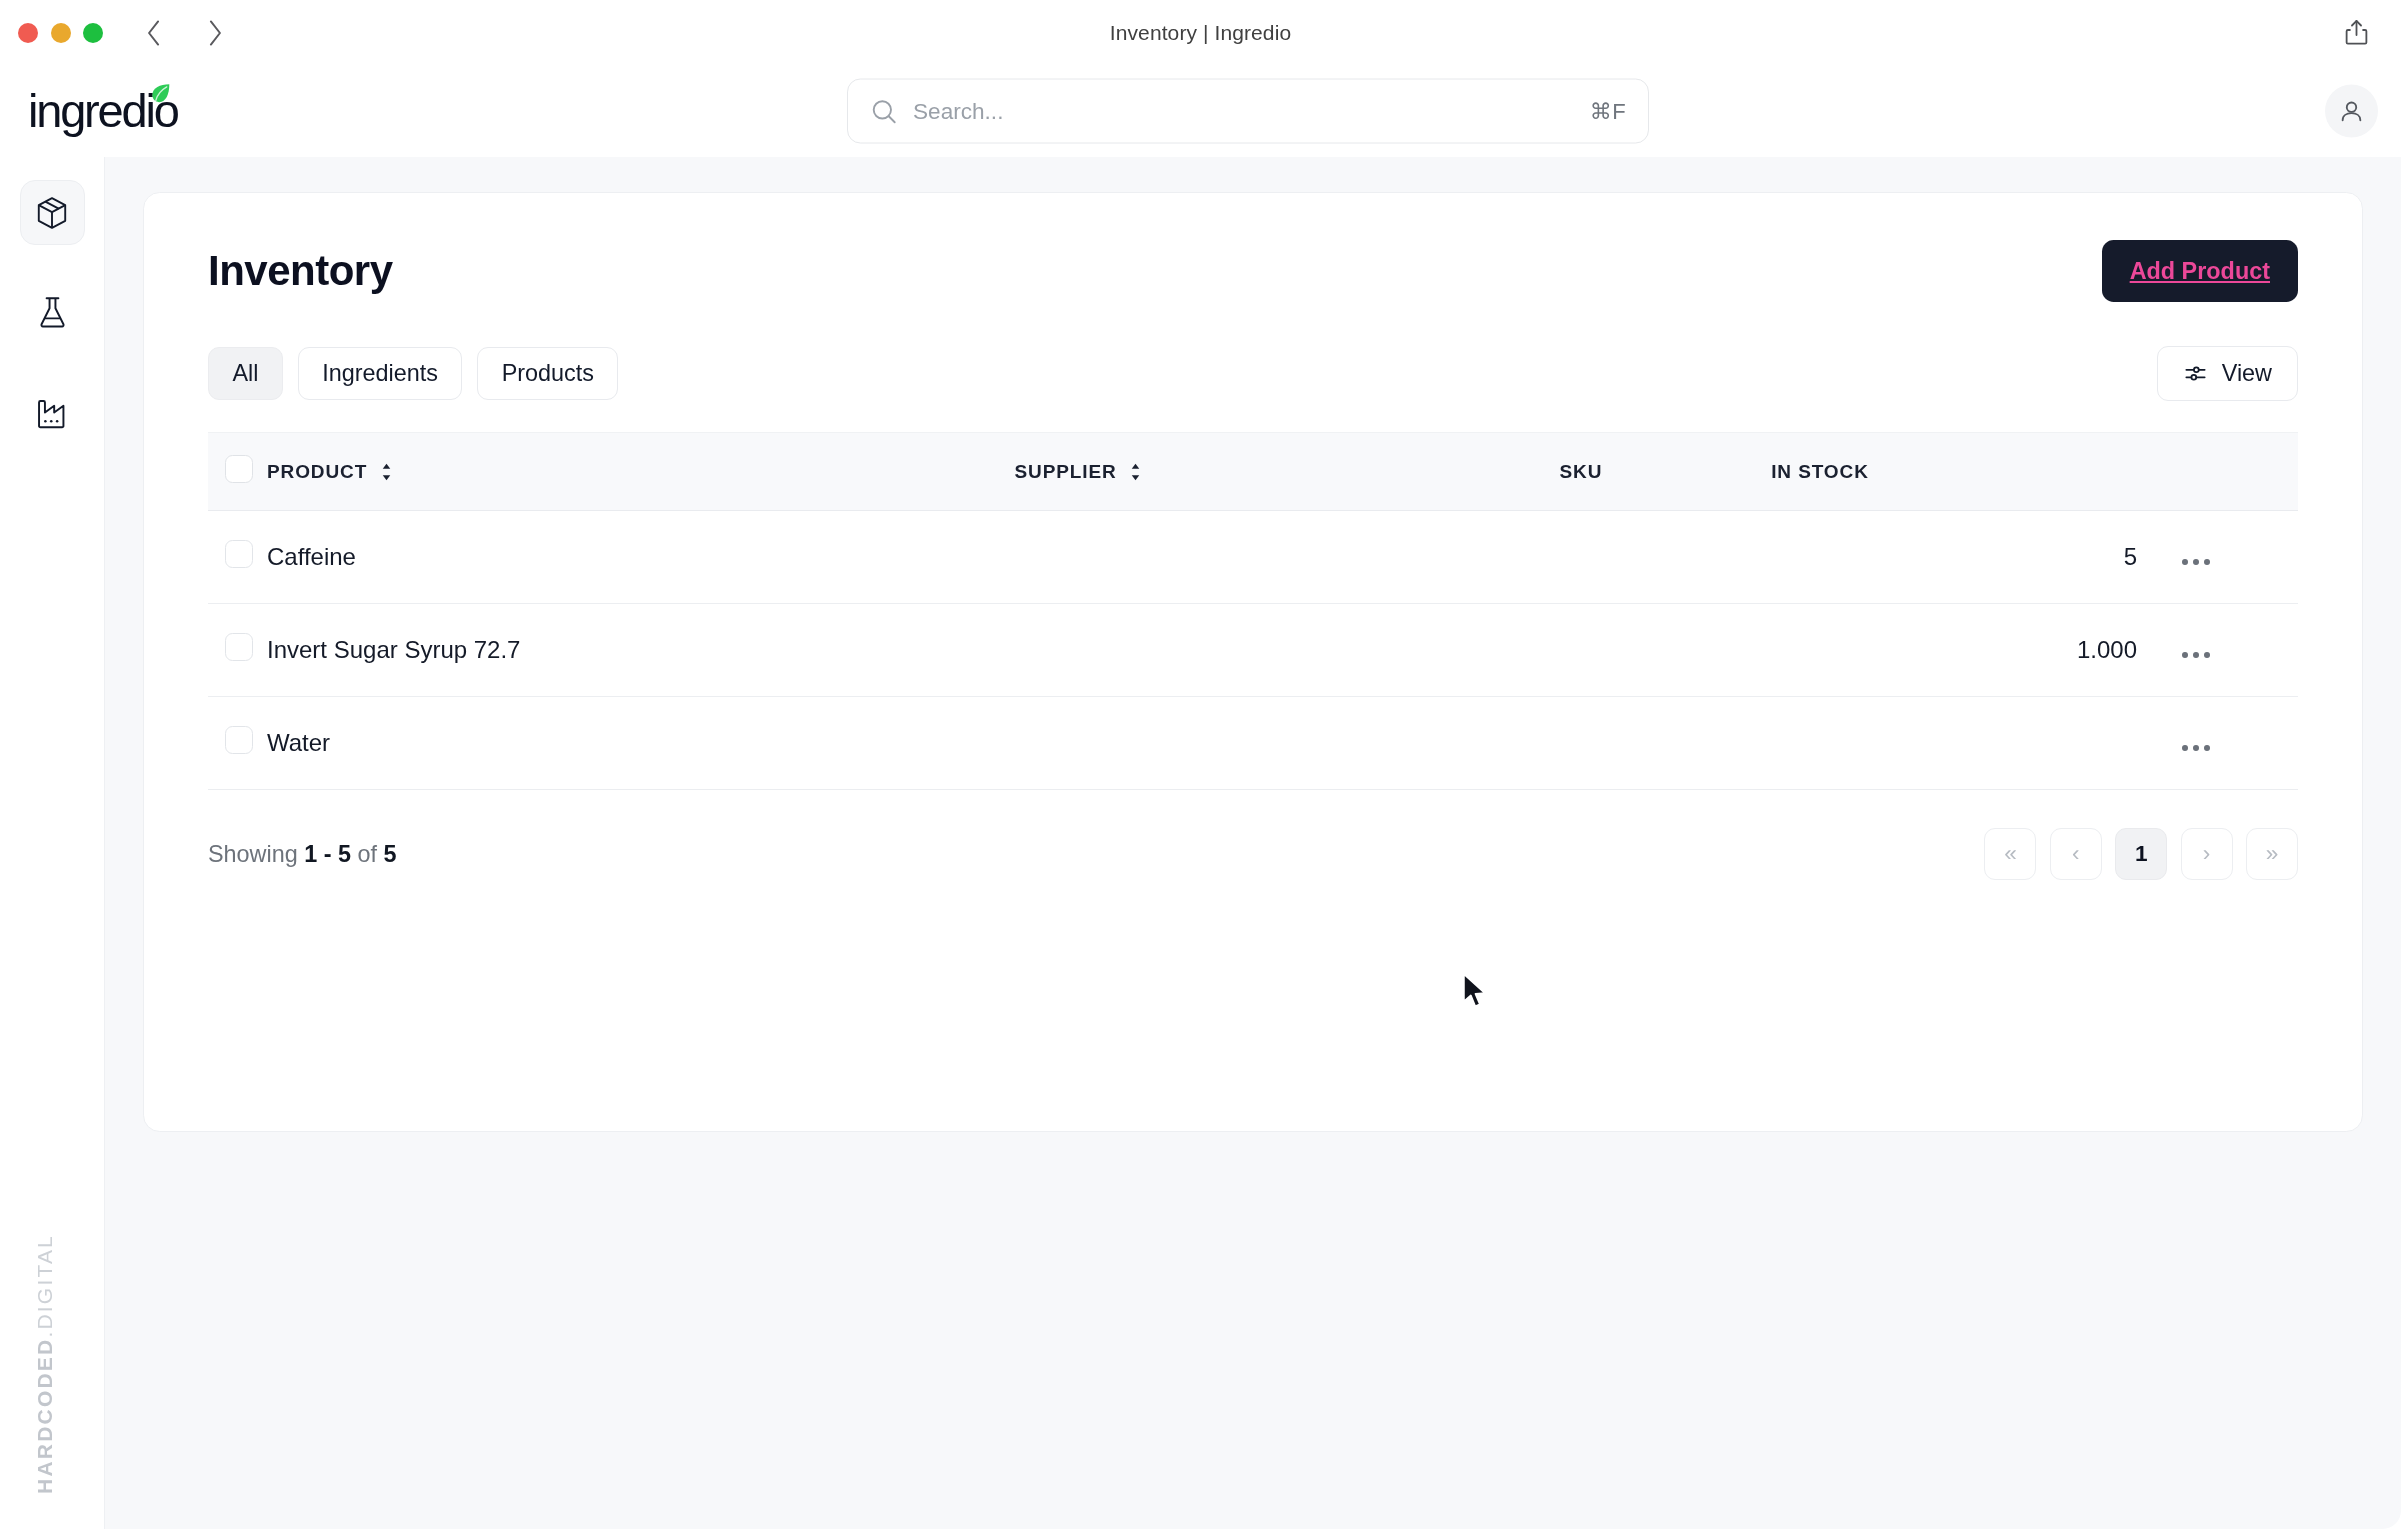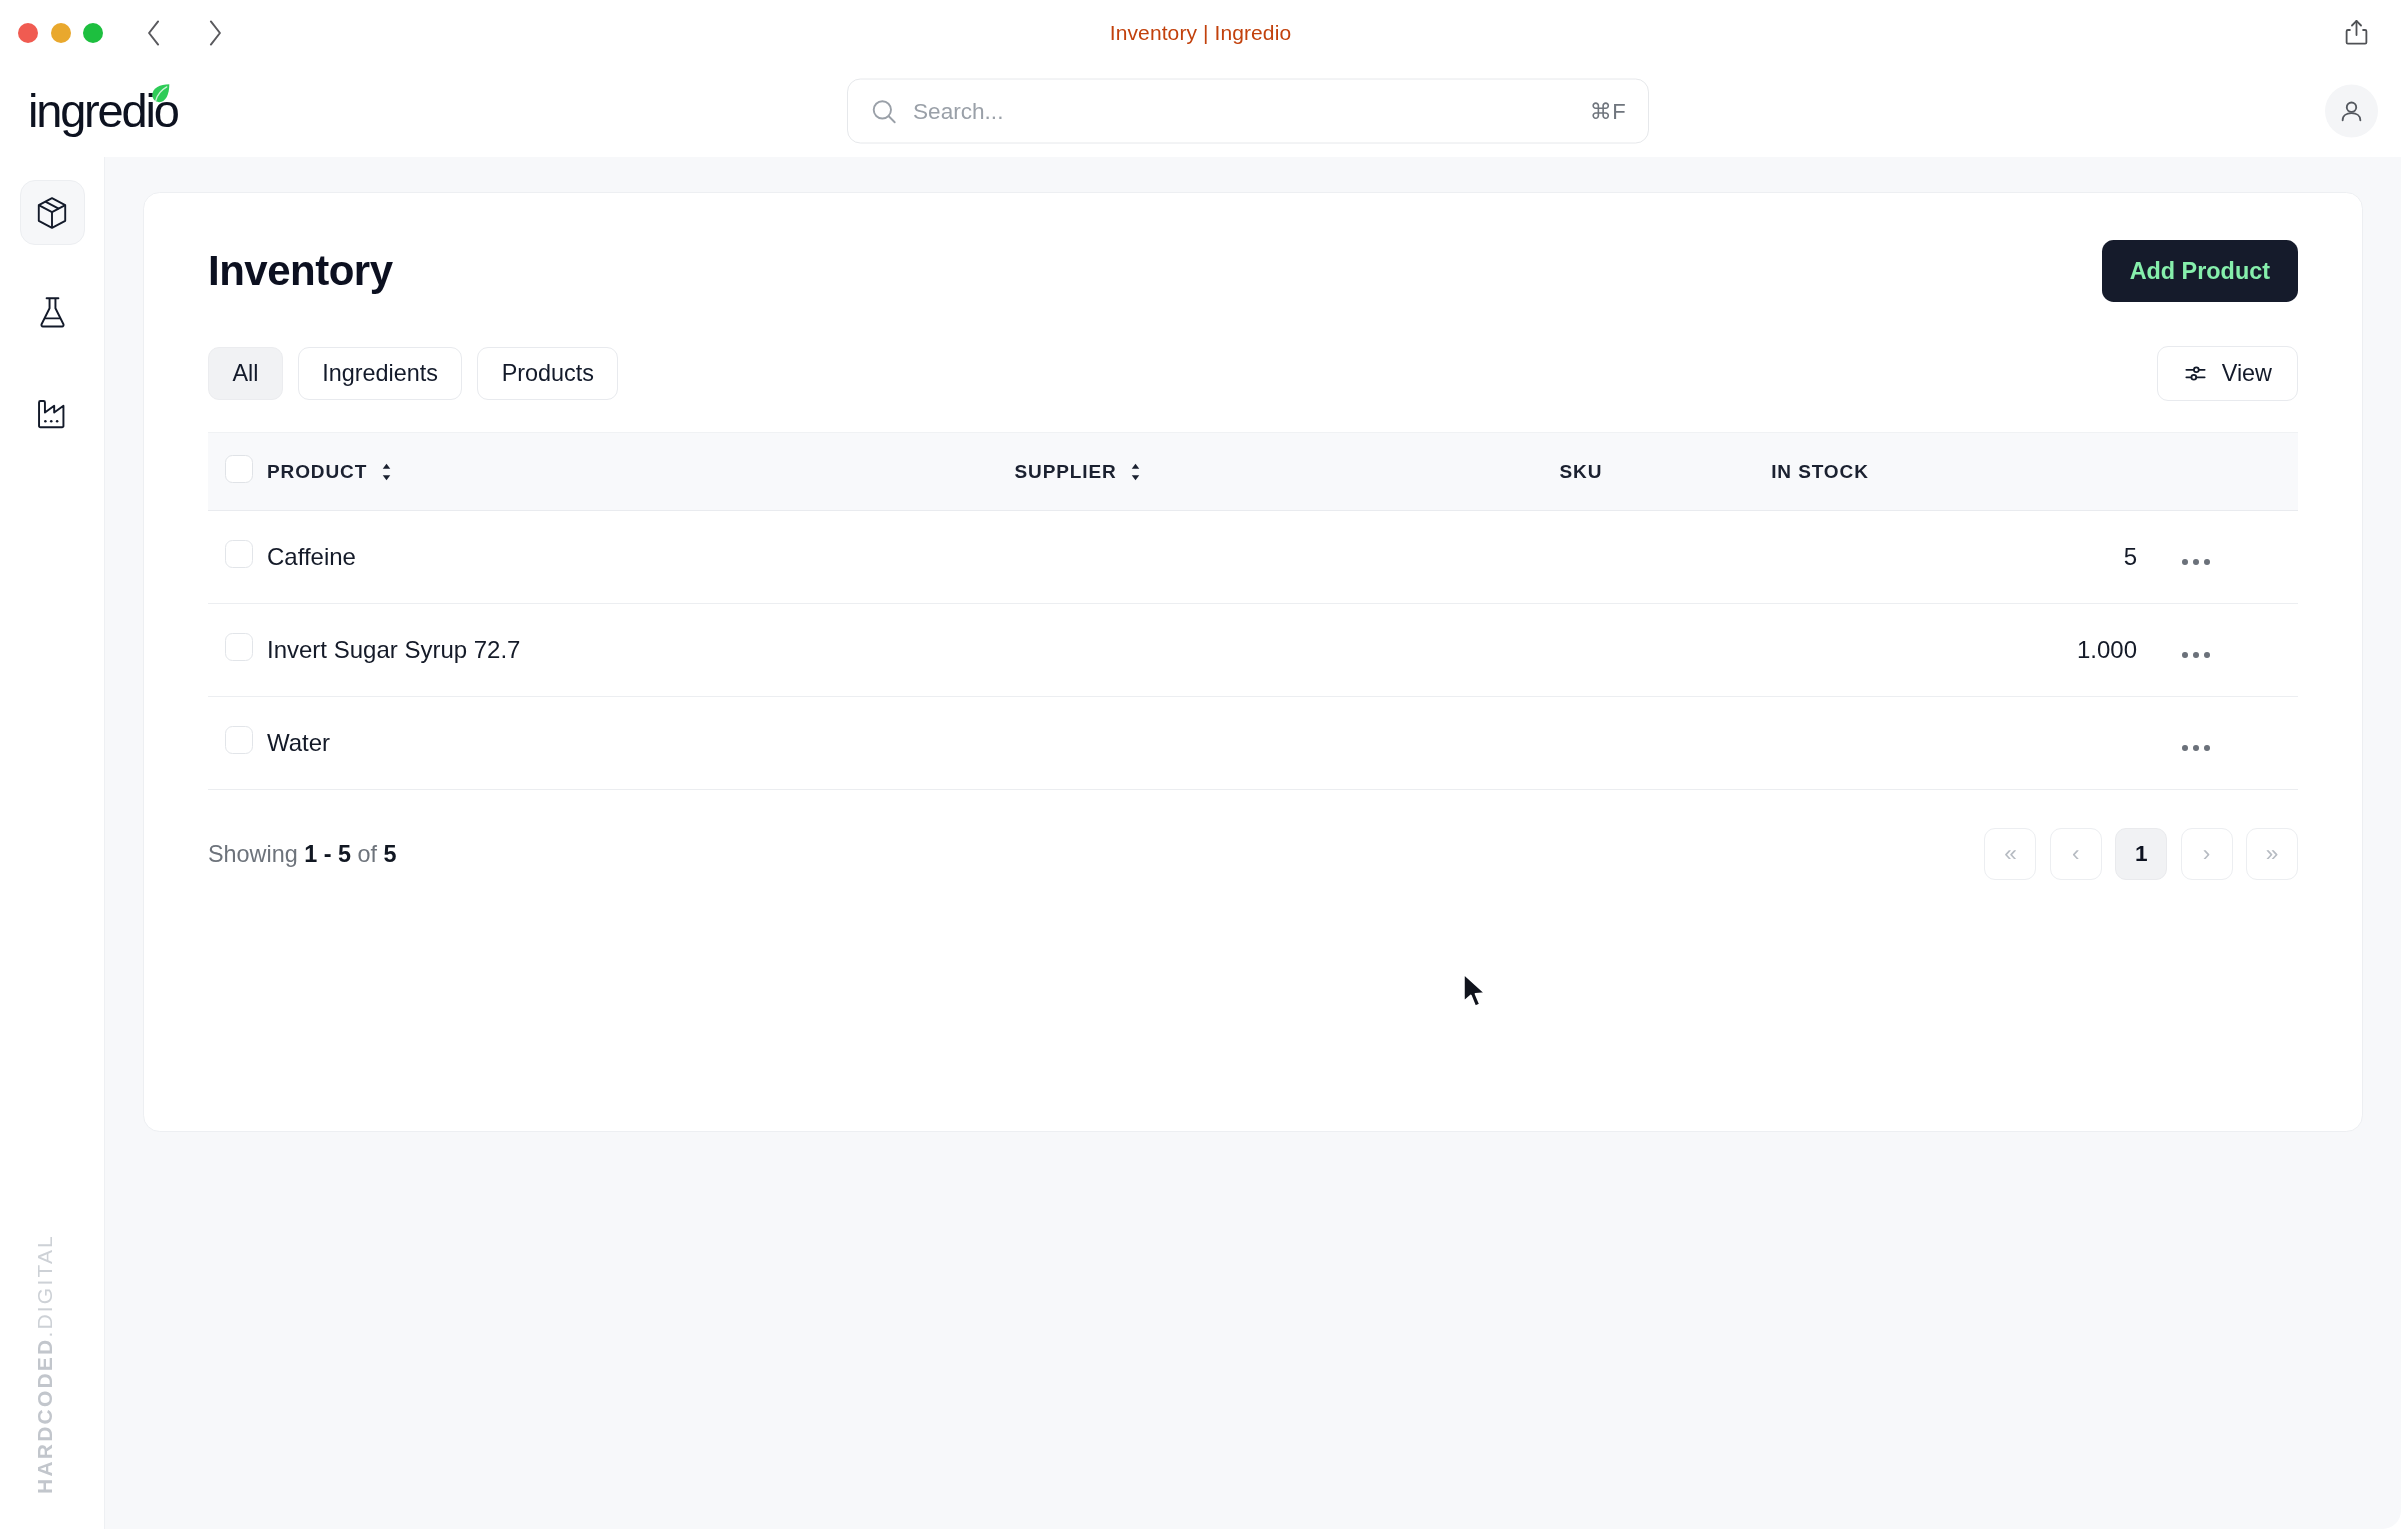--- a/index.html
+++ b/index.html
@@ -55,21 +55,21 @@
     display: flex; align-items: center; justify-content: center;
     color: #5a5a5e;
   }
   .nav-arrow svg { display: block; }
 
   .window-title {
     position: absolute;
     left: 0; right: 0;
     text-align: center;
     font-size: 21px;
-    color: #c2410c;
+    color: #404040;
     letter-spacing: 0.1px;
   }
 
   .share-btn {
     position: absolute;
     right: 28px;
     top: 50%;
     transform: translateY(-50%);
     width: 33px; height: 33px;
     display: flex; align-items: center; justify-content: center;
@@ -214,28 +214,29 @@
     justify-content: space-between;
   }
   .page-title {
     font-size: 42px;
     font-weight: 700;
     color: #0c1020;
     letter-spacing: -0.5px;
   }
   .btn-primary {
     background: #151b2b;
-    color: #86efac;
+    color: #ec4899;
     font-size: 23.4px;
     font-weight: 700;
     border: none;
     border-radius: 11.7px;
     padding: 17.5px 28px;
     cursor: pointer;
     font-family: "Liberation Sans", sans-serif;
+    text-decoration: underline;
   }
 
   .toolbar {
     margin-top: 44px;
     display: flex;
     align-items: center;
     justify-content: space-between;
   }
   .filters { display: flex; gap: 15px; }
   .filter-btn {

